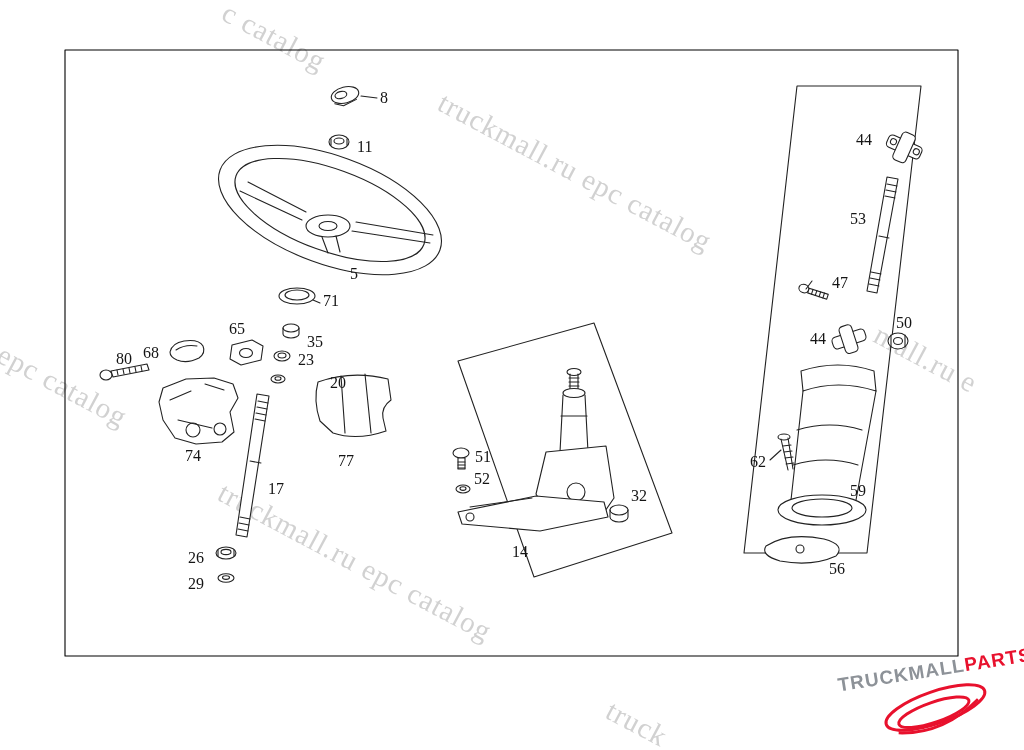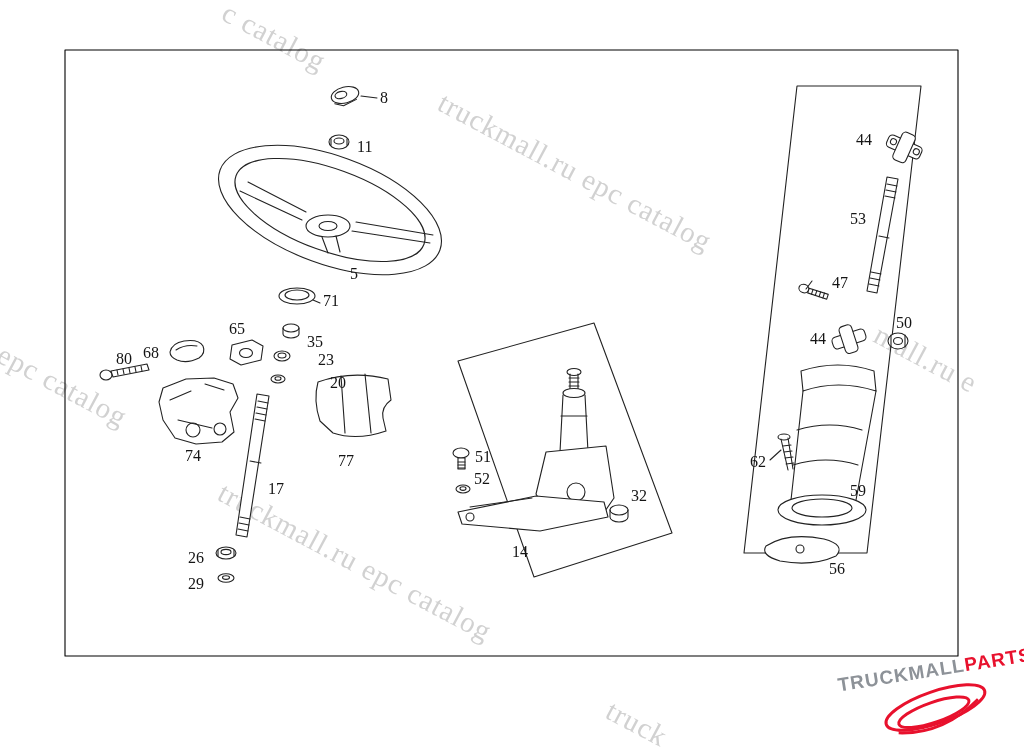--- a/index.html
+++ b/index.html
@@ -231,21 +231,21 @@
     </g>
   </svg>
 
   <div id="label-layer">
       <span class="part-label" style="left: 380px; top: 89px;">8</span>
       <span class="part-label" style="left: 357px; top: 138px;">11</span>
       <span class="part-label" style="left: 350px; top: 265px;">5</span>
       <span class="part-label" style="left: 323px; top: 292px;">71</span>
       <span class="part-label" style="left: 229px; top: 320px;">65</span>
       <span class="part-label" style="left: 307px; top: 327px; margin-top: 6px;">35</span>
-      <span class="part-label" style="left: 298px; top: 351px; margin-left: 20px;">23</span>
+      <span class="part-label" style="left: 298px; top: 351px;">23</span>
       <span class="part-label" style="left: 290px; top: 374px; margin-left: 40px;">20</span>
       <span class="part-label" style="left: 116px; top: 350px; text-align: right;">80</span>
       <span class="part-label" style="left: 143px; top: 344px; text-align: right;">68</span>
       <span class="part-label" style="left: 185px; top: 447px;">74</span>
       <span class="part-label" style="left: 338px; top: 452px;">77</span>
       <span class="part-label" style="left: 268px; top: 480px;">17</span>
       <span class="part-label" style="left: 188px; top: 549px;">26</span>
       <span class="part-label" style="left: 188px; top: 575px;">29</span>
       <span class="part-label" style="left: 475px; top: 448px;">51</span>
       <span class="part-label" style="left: 474px; top: 470px;">52</span>

